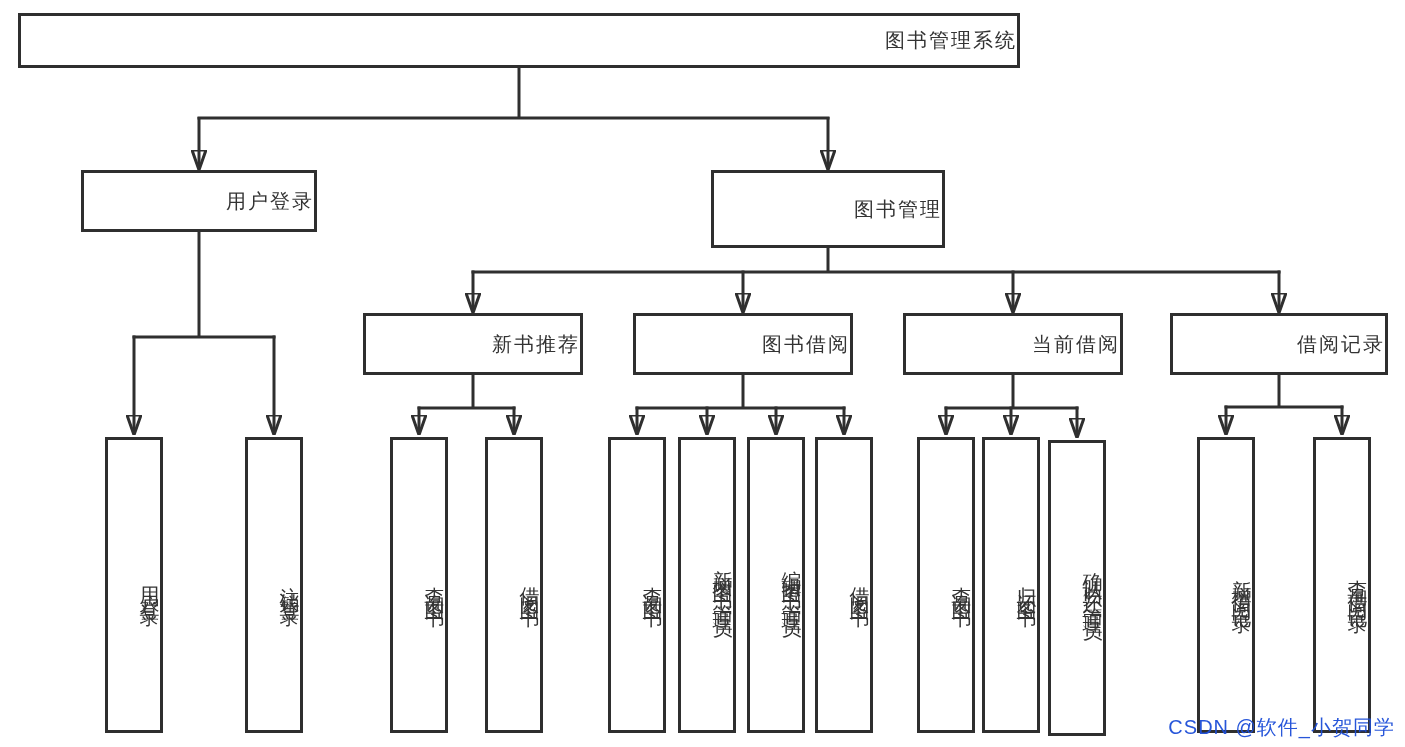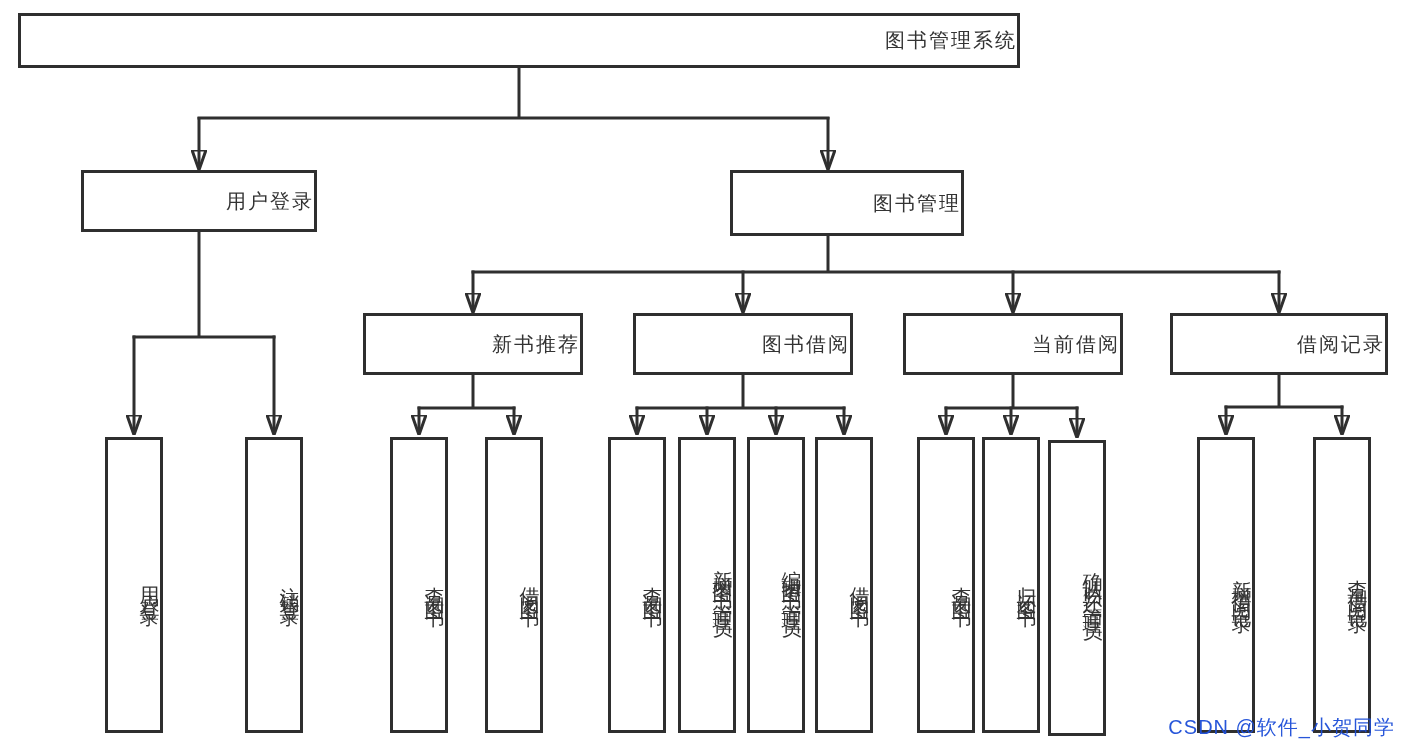--- a/index.html
+++ b/index.html
@@ -77,21 +77,21 @@
     <path d="M1342,405.5 V433" marker-end="url(#arrow)"></path>
   </svg>
 
   <div class="node nh" style="left:18px;top:13px;width:1002px;height:55px">
     <span class="lbl">图书管理系统</span>
   </div>
 
   <div class="node nh" style="left:81px;top:170px;width:236px;height:62px">
     <span class="lbl">用户登录</span>
   </div>
-  <div class="node nh" style="left:730px;top:170px;width:234px;height:66px">
+  <div class="node nh" style="left:711px;top:170px;width:234px;height:78px">
     <span class="lbl">图书管理</span>
   </div>
 
   <div class="node nh" style="left:633px;top:313px;width:220px;height:62px">
     <span class="lbl">图书借阅</span>
   </div>
   <div class="node nh" style="left:363px;top:313px;width:220px;height:62px">
     <span class="lbl">新书推荐</span>
   </div>
   <div class="node nh" style="left:1170px;top:313px;width:218px;height:62px">

